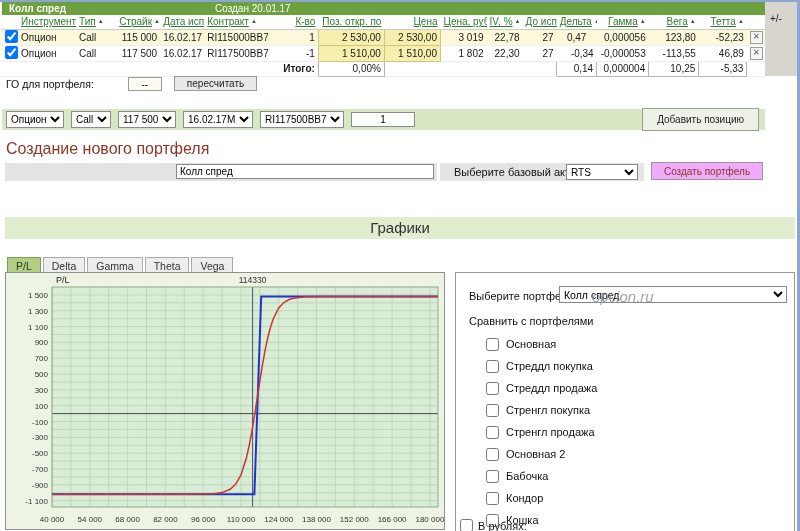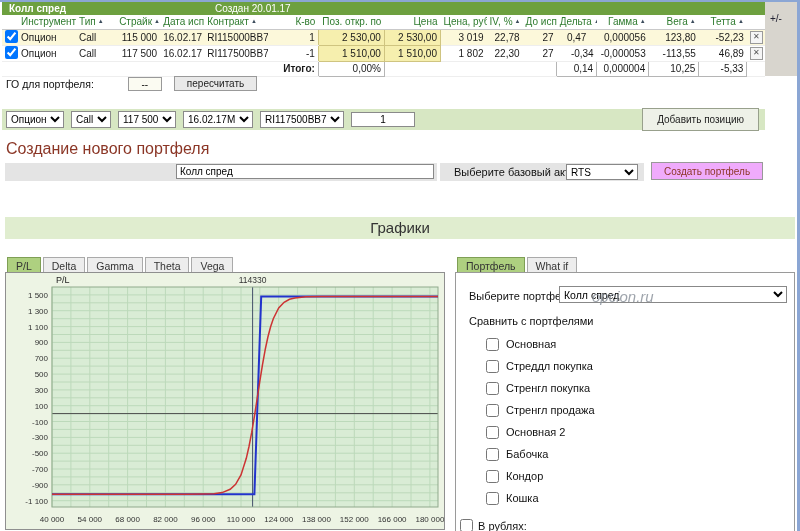--- a/index.html
+++ b/index.html
@@ -5,21 +5,21 @@
 *{margin:0;padding:0;box-sizing:border-box;}
 body{font-family:"Liberation Sans",sans-serif;background:#fff;}
 .page{position:relative;width:800px;height:531px;overflow:hidden;background:#fff;border-top:2px solid #8ba6d4;border-right:3px solid #8ba6d4;}
 .titlebar{position:absolute;left:2px;top:0;width:763px;height:13px;background:#6da03f;color:#fff;font-size:10px;line-height:13px;}
 .tb-title{position:absolute;left:7px;font-weight:bold;}
 .tb-created{position:absolute;left:213px;}
 .side-gray{position:absolute;left:765px;top:0;width:32px;height:74px;background:#d8d5ce;}
 .plusminus{position:absolute;left:770px;top:11px;font-size:10px;color:#223;cursor:pointer;}
 table.postable{position:absolute;left:2px;top:13px;width:763px;table-layout:fixed;border-collapse:collapse;font-size:10px;color:#1a1a1a;}
 .postable th{height:14px;font-weight:normal;padding:0 3px;white-space:nowrap;overflow:hidden;border-bottom:1px solid #c9c9c9;}
-.postable a.th-link{color:#2e7b2e;cursor:pointer;}
+.postable a.th-link{color:#2e7b2e;text-decoration:underline;cursor:pointer;}
 .postable .sort-icon{font-size:6px;color:#3c4c5c;margin-left:2px;vertical-align:2px;cursor:pointer;}
 .postable td{height:15px;padding:0 3px;white-space:nowrap;overflow:hidden;border-bottom:1px solid #eeeeee;}
 tr.row-0 td{background:#fcf8da;}
 tr.row-1 td{background:#fff;}
 .postable td.hl{background:#f6efae !important;border:1px solid #cfc480;}
 .postable td.tot-box{border:1px solid #b5b5b5;background:#fff;text-align:right;}
 .postable td.tot-label{text-align:right;font-weight:bold;}
 .xbtn{width:13px;height:13px;padding:0;border:1px solid #9a9a9a;background:#f5f5f5;color:#555;font-size:8px;line-height:10px;cursor:pointer;}
 .cb{width:13px;height:13px;}
 .go-row{position:absolute;left:6px;top:74px;height:15px;display:flex;align-items:center;font-size:10.5px;color:#111;}
@@ -285,39 +285,39 @@
         <text x="42" y="135.7" font-size="8" fill="#333" text-anchor="end">100</text>
         <text x="42" y="151.5" font-size="8" fill="#333" text-anchor="end">-100</text>
         <text x="42" y="167.4" font-size="8" fill="#333" text-anchor="end">-300</text>
         <text x="42" y="183.2" font-size="8" fill="#333" text-anchor="end">-500</text>
         <text x="42" y="199.0" font-size="8" fill="#333" text-anchor="end">-700</text>
         <text x="42" y="214.8" font-size="8" fill="#333" text-anchor="end">-900</text>
         <text x="42" y="230.7" font-size="8" fill="#333" text-anchor="end">-1 100</text>
       </svg>
   </div>
 
-  <div class="tabs" id="right-tabs">
-      <span class="tab active">Портфель</span>
-      <span class="tab">What if</span>
-    </div>
   <div class="right-panel">
     <span class="rp-label">Выберите портфель</span>
     <select class="rp-select"><option>Колл спред</option></select>
     <div class="rp-compare">Сравнить с портфелями</div>
     <div id="portfolio-checklist">
         <div class="chk-item">
           <input class="cb" type="checkbox" style="">
           <span>Основная</span>
         </div>
         <div class="chk-item">
           <input class="cb" type="checkbox" style="">
           <span>Стреддл покупка</span>
         </div>
         <div class="chk-item">
           <input class="cb" type="checkbox" style="">
+          <span>Стреддл продажа</span>
+        </div>
+        <div class="chk-item">
+          <input class="cb" type="checkbox" style="">
           <span>Стренгл покупка</span>
         </div>
         <div class="chk-item">
           <input class="cb" type="checkbox" style="">
           <span>Стренгл продажа</span>
         </div>
         <div class="chk-item">
           <input class="cb" type="checkbox" style="">
           <span>Основная 2</span>
         </div>

